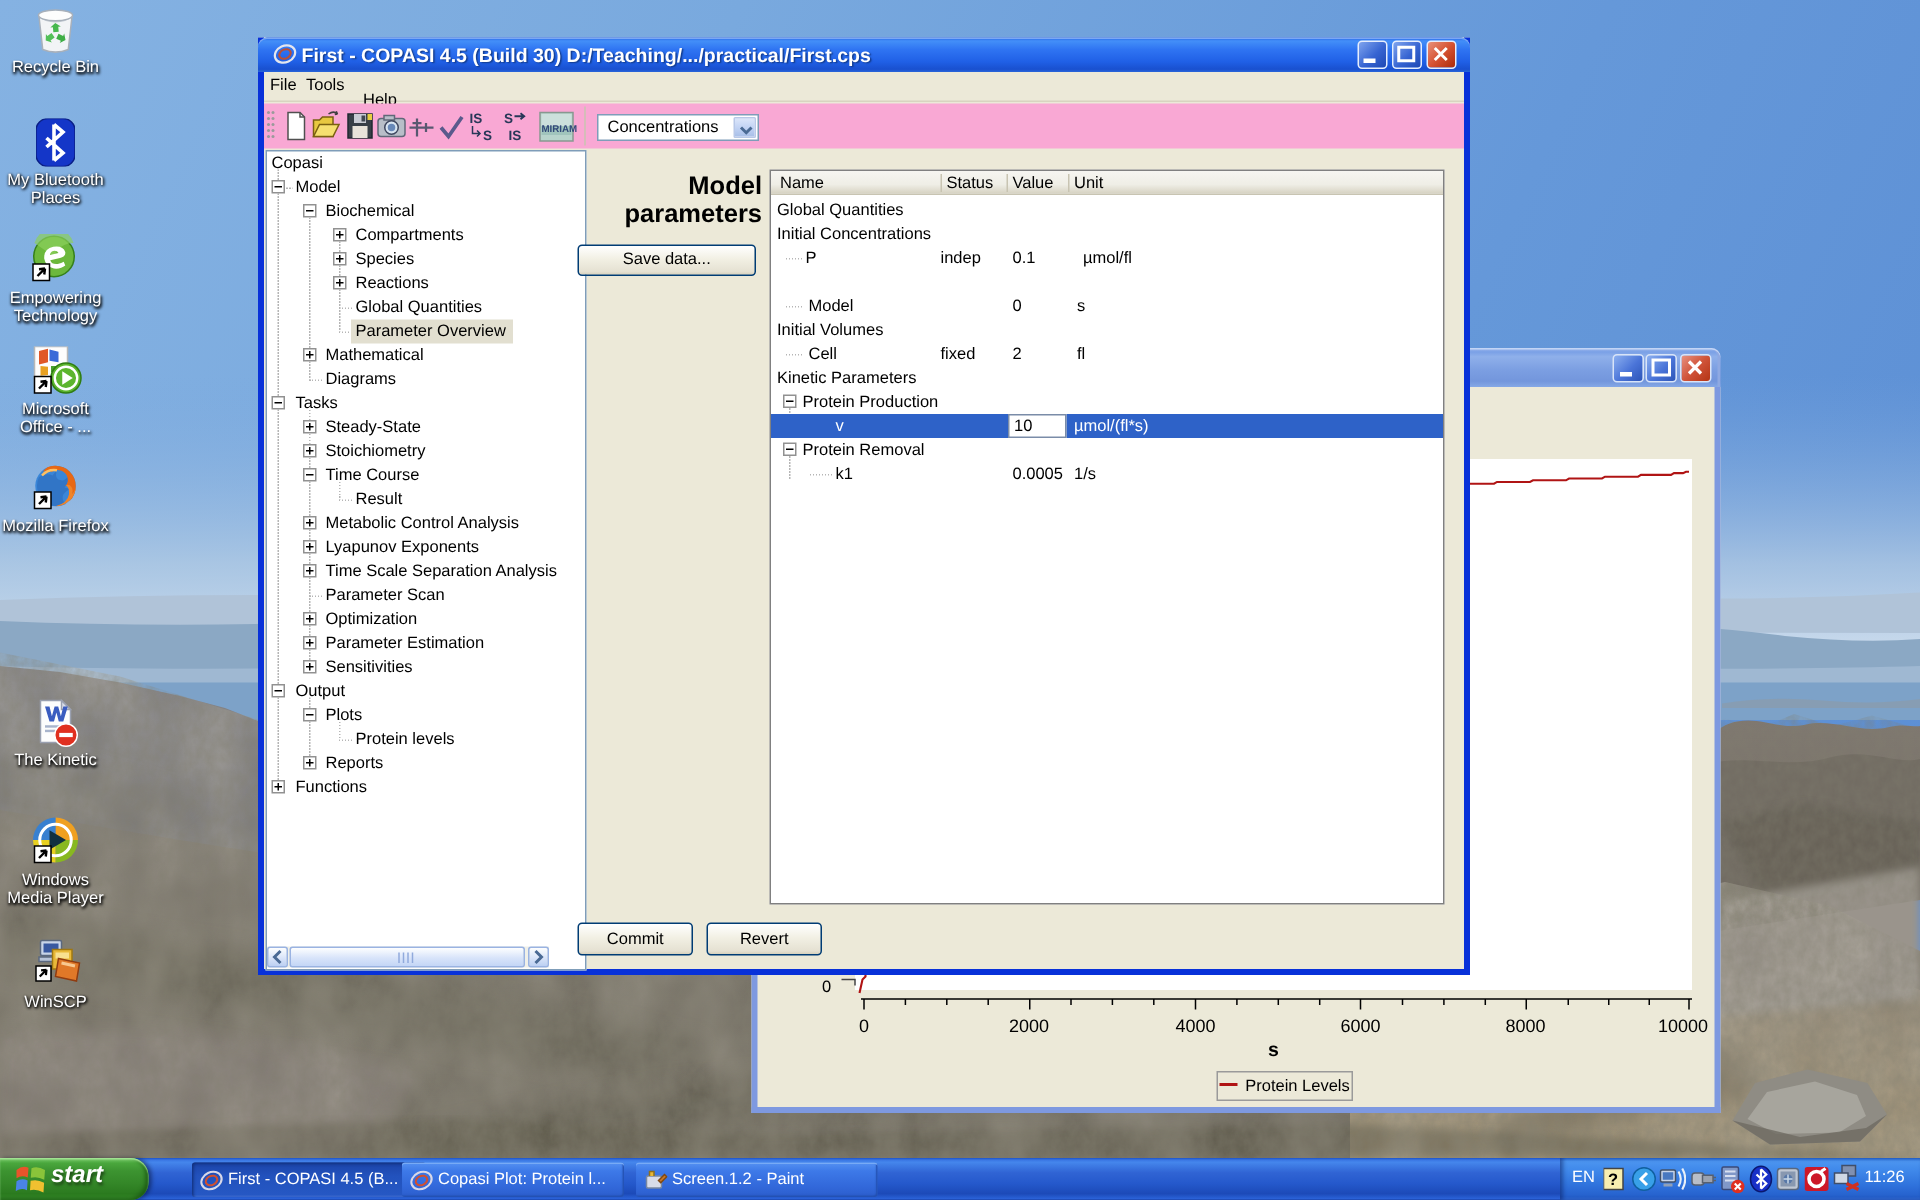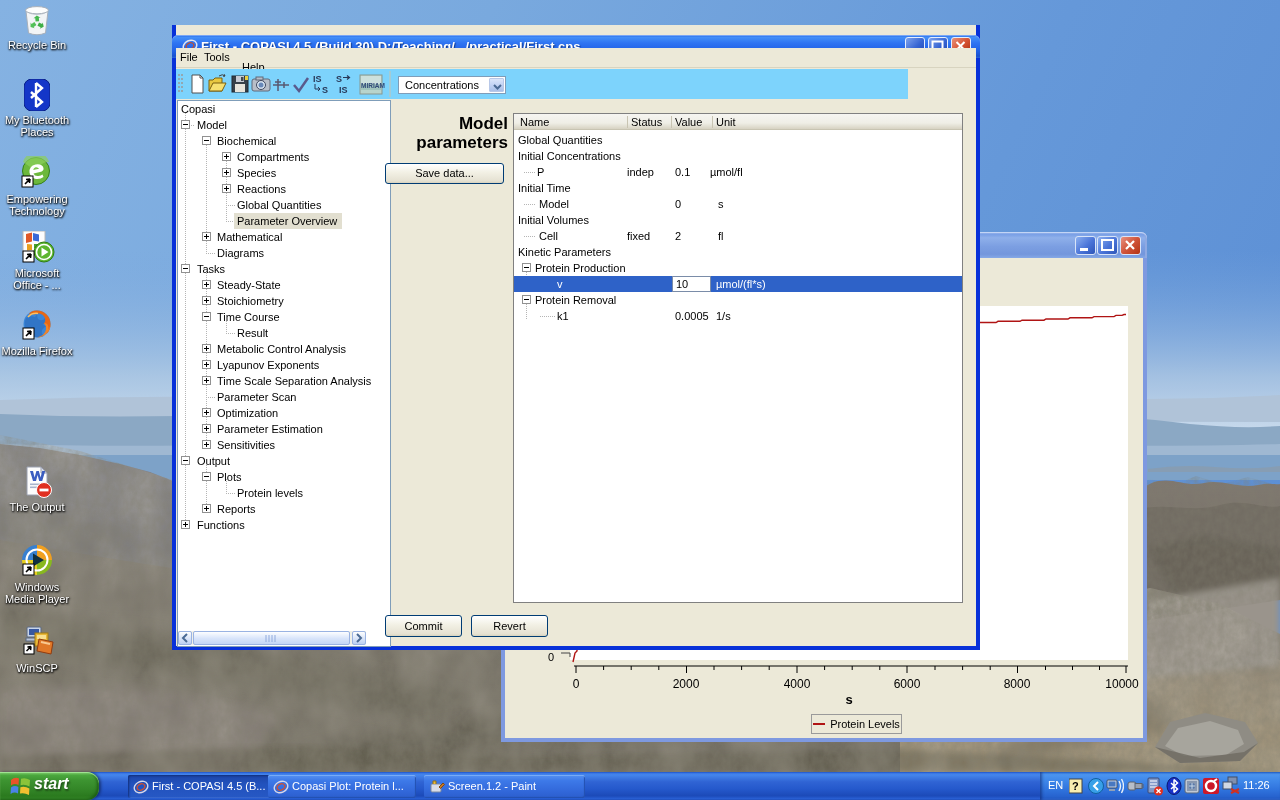--- a/index.html
+++ b/index.html
@@ -25,32 +25,32 @@
 .pbody { position:absolute; left:0; top:26px; width:646px; height:484px; background:#ece9d8;
   border:4px solid #7e99e0; border-top:none; }
 #pcanvas { position:absolute; left:65px; top:48px; width:558px; height:354px; background:#fff; }
 #pplot { position:absolute; left:5px; top:-26px; }
 #plegend { position:absolute; left:306px; top:456px; width:91px; height:20px; background:#ece9d8;
   border:1px solid #9a9a9a; font-size:11px; color:#000; text-align:center; line-height:19px; }
 #plegend .ldash { display:inline-block; width:12px; height:2px; background:#b01414; vertical-align:middle; margin-right:5px; margin-top:-2px; }
 
 #mainwin { position:absolute; left:172px; top:25px; width:808px; height:625px;
   background:#ece9d8; border:4px solid #0831d9; border-top:none; }
-#maintitle { position:absolute; left:-4px; top:10px; width:808px; height:23px; border-radius:6px 6px 0 0;
+#maintitle { position:absolute; left:-4px; top:0px; width:808px; height:23px; border-radius:6px 6px 0 0;
   background:linear-gradient(180deg,#2661e4 0%,#438ff8 10%,#2f74f2 35%,#2060e6 70%,#1950cf 92%,#2a66da 100%);
   box-shadow:inset 0 1px 0 #7aa7f5; color:#fff;padding-left:24px; }
 #maintitle .ttext { position:absolute; left:29px; top:4px; font-size:13px; font-weight:bold;
   text-shadow:1px 1px 1px #123a8a; white-space:nowrap; }
 #maintitle .wbtn { position:absolute; top:2px; width:20px; height:19px; border-radius:3px; border:1px solid #e6eefc;
   background:linear-gradient(135deg,#7fa4ee 0%,#3664d2 55%,#1e48b4 100%); }
 #maintitle .wbtn.red { background:linear-gradient(135deg,#e8917a 0%,#d65333 50%,#aa2a0a 100%); }
 #menubar { position:absolute; left:0; top:23px; width:800px; height:20px; background:#ece9d8;
   border-bottom:1px solid #d8d4c0; font-size:11px; }
 
-#toolbar { position:absolute; left:0; top:44px; width:732px; height:30px; background:#7dd3fc; }
+#toolbar { position:absolute; left:0; top:44px; width:800px; height:30px; background:#f9a8d4; }
 #combo { position:absolute; left:222px; top:7px; width:108px; height:18px; background:#fff;
   border:1px solid #7f9db9; font-size:11px; color:#000; padding:2px 0 0 6px; }
 #comboarr { position:absolute; right:1px; top:1px; width:15px; height:14px;
   background:linear-gradient(180deg,#dce6fa 0%,#c2d3f4 50%,#a8bfe8 100%); border:1px solid #b8c8e8; border-radius:1px; }
 #treepanel { position:absolute; left:1px; top:75px; width:214px; height:547px; background:#fff;
   border:1px solid #7f9db9; font-size:11px; overflow:hidden; }
 .ti { position:absolute; white-space:nowrap; color:#000; }
 .texp { position:absolute; width:9px; height:9px; border:1px solid #919191; background:#fff; }
 .texp:before { content:""; position:absolute; left:1px; top:3px; width:5px; height:1px; background:#000; }
 .texp.plus:after { content:""; position:absolute; left:3px; top:1px; width:1px; height:5px; background:#000; }
@@ -242,21 +242,21 @@
   <div class="dicon" style="left:0;top:466px">
     <svg width="32" height="32" viewBox="0 0 32 32">
       <path d="M6,1 L20,1 L26,7 L26,29 L6,29 Z" fill="#fdfdfd" stroke="#9aa0b0"></path>
       <path d="M20,1 L20,7 L26,7 Z" fill="#d8dce8" stroke="#9aa0b0"></path>
       <path d="M9,5 l3,0 1.6,6.5 1.8,-6.5 2.4,0 1.8,6.5 1.6,-6.5 3,0 -3,10 -3,0 -1.6,-6 -1.6,6 -3,0 Z" fill="#3a5cc0"></path>
       <rect x="9" y="17.5" width="13" height="1.6" fill="#a8b4cc"></rect>
       <rect x="9" y="20.5" width="13" height="1.6" fill="#a8b4cc"></rect>
       <circle cx="23" cy="24" r="7.5" fill="#e03020" stroke="#fff" stroke-width="1"></circle>
       <rect x="18.5" y="22.6" width="9" height="2.8" fill="#fff"></rect>
     </svg>
-    <div class="lbl">The Output</div>
+    <div class="lbl">The Kinetic</div>
   </div>
   <div class="dicon" style="left:0;top:543px">
     <svg width="36" height="35" viewBox="0 0 36 35">
       <path d="M18,2 A15,15 0 0 1 33,17 L18,17 Z" fill="#f0a020"></path>
       <path d="M33,17 A15,15 0 0 1 18,32 L18,17 Z" fill="#88b820"></path>
       <path d="M18,32 A15,15 0 0 1 3,17 L18,17 Z" fill="#e8d020"></path>
       <path d="M3,17 A15,15 0 0 1 18,2 L18,17 Z" fill="#3880d0"></path>
       <circle cx="18" cy="17" r="10.5" fill="none" stroke="#fff" stroke-width="2"></circle>
       <path d="M14,10.5 L25,17 L14,23.5 Z" fill="#103040"></path>
       <rect x="4" y="21" width="11" height="11" fill="#fff" stroke="#000"></rect>
@@ -498,24 +498,21 @@
       <div class="row" style="top:18px">
           <span style="left:4px">Global Quantities</span>
         </div>
       <div class="row" style="top:34px">
           <span style="left:4px">Initial Concentrations</span>
         </div>
       <div class="row" style="top:50px">
           <span style="left:23px">P</span>
           <span style="left:113px">indep</span>
           <span style="left:161px">0.1</span>
-          <span style="left:196px">µmol/fl</span>
-        </div>
-      <div class="row" style="top:66px">
-          <span style="left:4px">Initial Time</span>
+          <span style="left:208px">µmol/fl</span>
         </div>
       <div class="row" style="top:82px">
           <span style="left:25px">Model</span>
           <span style="left:161px">0</span>
           <span style="left:204px">s</span>
         </div>
       <div class="row" style="top:98px">
           <span style="left:4px">Initial Volumes</span>
         </div>
       <div class="row" style="top:114px">

